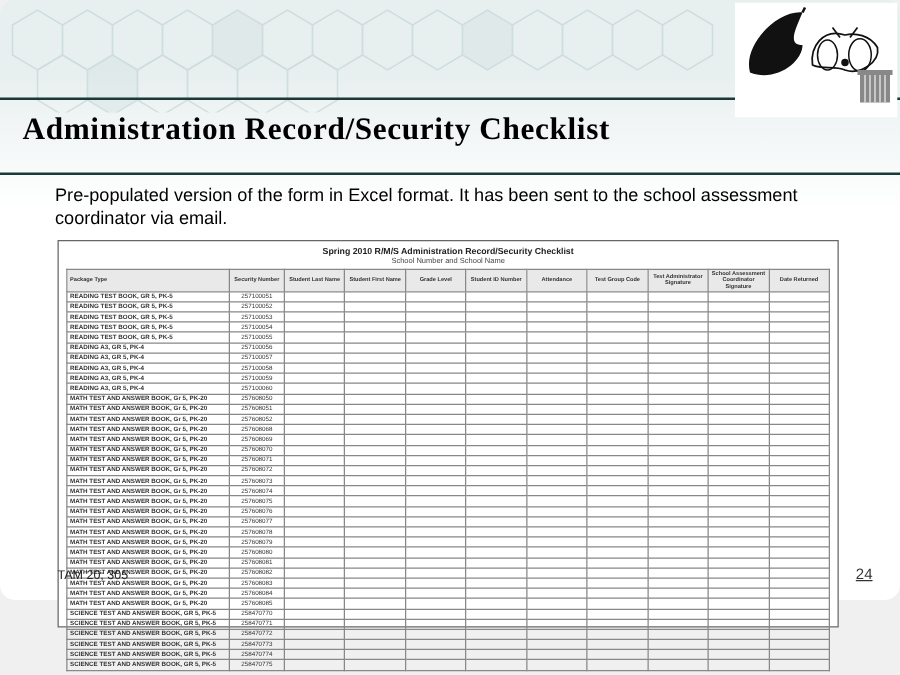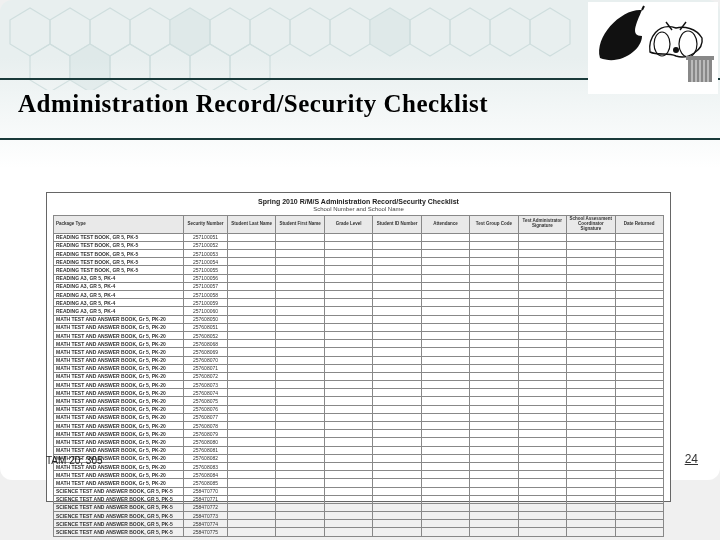--- a/index.html
+++ b/index.html
@@ -196,20 +196,21 @@
         <line x1="4" y1="0" x2="4" y2="22" stroke="#ddd" stroke-width="1.2"></line>
         <line x1="8" y1="0" x2="8" y2="22" stroke="#ddd" stroke-width="1.2"></line>
         <line x1="12" y1="0" x2="12" y2="22" stroke="#ddd" stroke-width="1.2"></line>
         <line x1="16" y1="0" x2="16" y2="22" stroke="#ddd" stroke-width="1.2"></line>
         <line x1="20" y1="0" x2="20" y2="22" stroke="#ddd" stroke-width="1.2"></line>
         <rect x="-2" y="-4" width="28" height="4" fill="#888"></rect>
       </g>
     </svg>
   </div>
 
+  <div class="desc">Pre-populated version of the form in Excel format.  It has been sent to the school assessment coordinator via email.</div>
 
   <div class="form-box">
     <div class="form-title">Spring 2010 R/M/S Administration Record/Security Checklist</div>
     <div class="form-sub">School Number and School Name</div>
     <table>
       <thead>
         <tr>
           <th class="col-pkg">Package Type</th>
           <th class="col-sec">Security Number</th>
           <th>Student Last Name</th>

